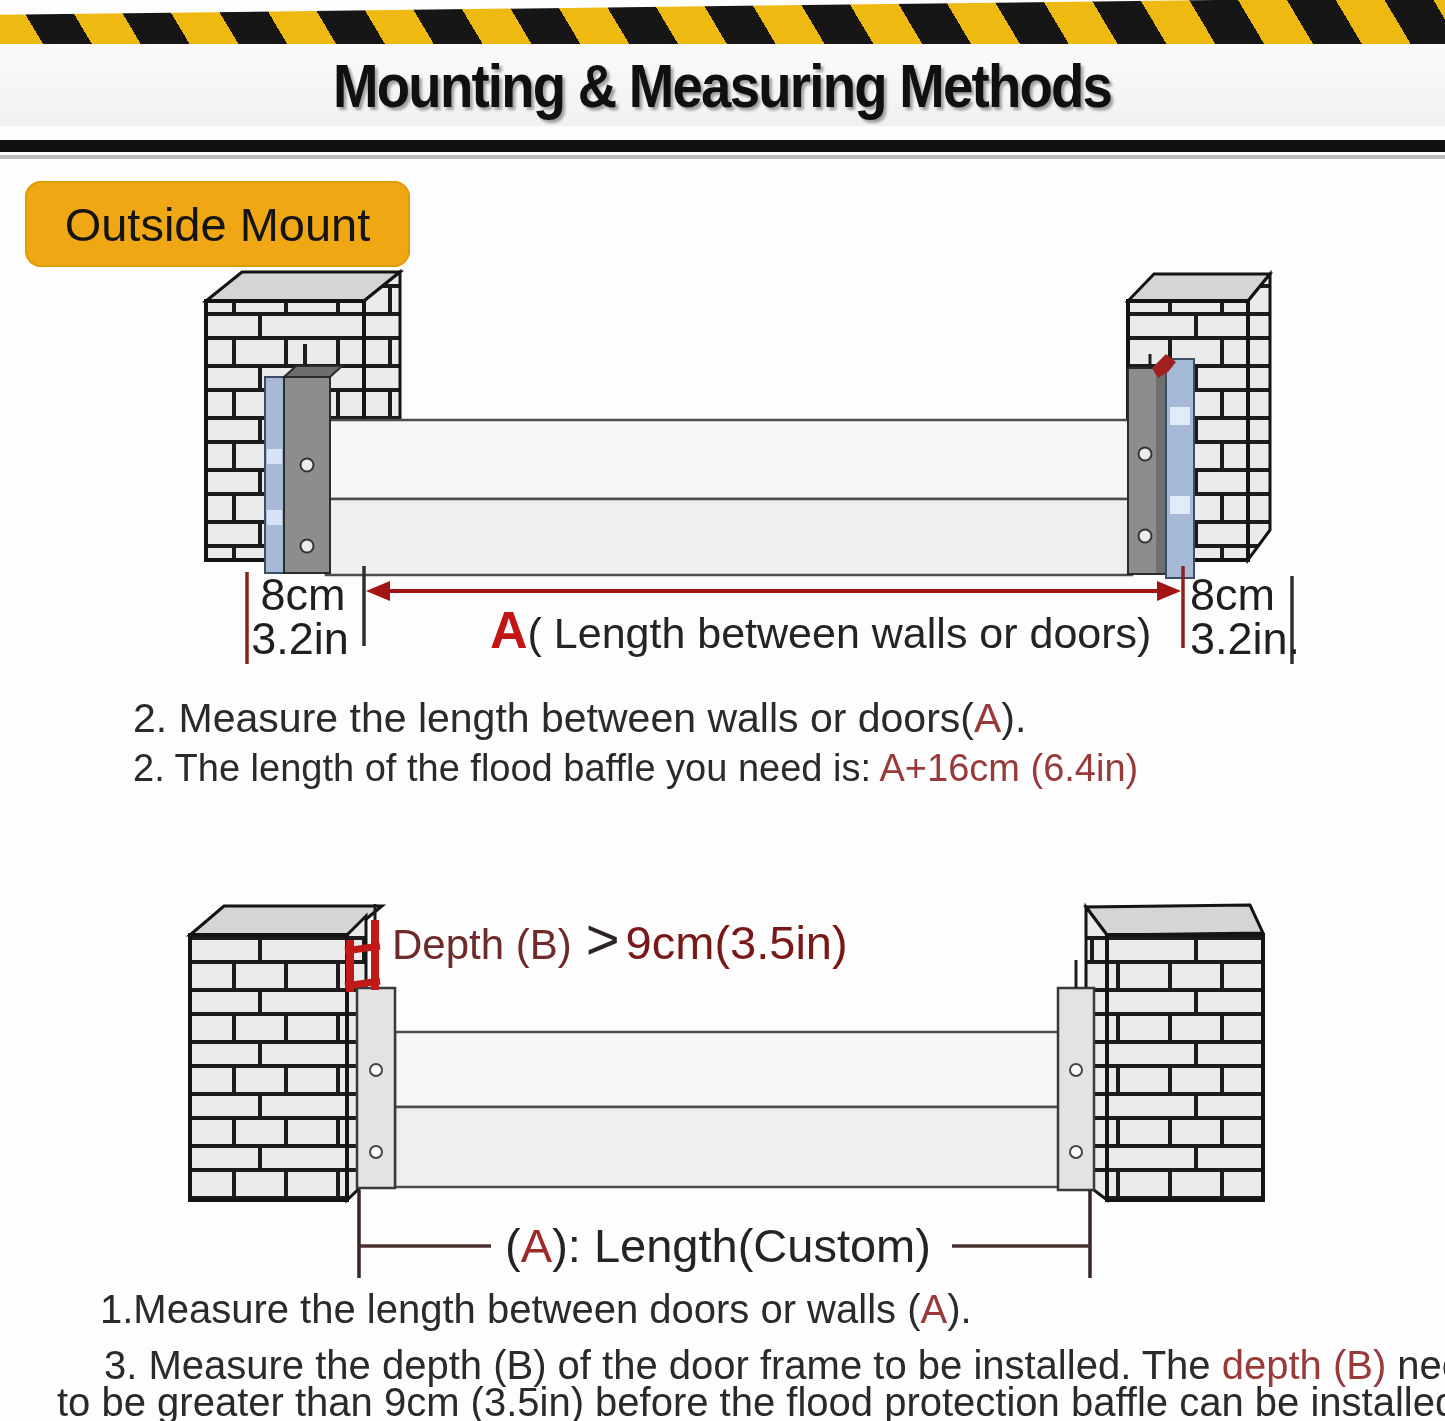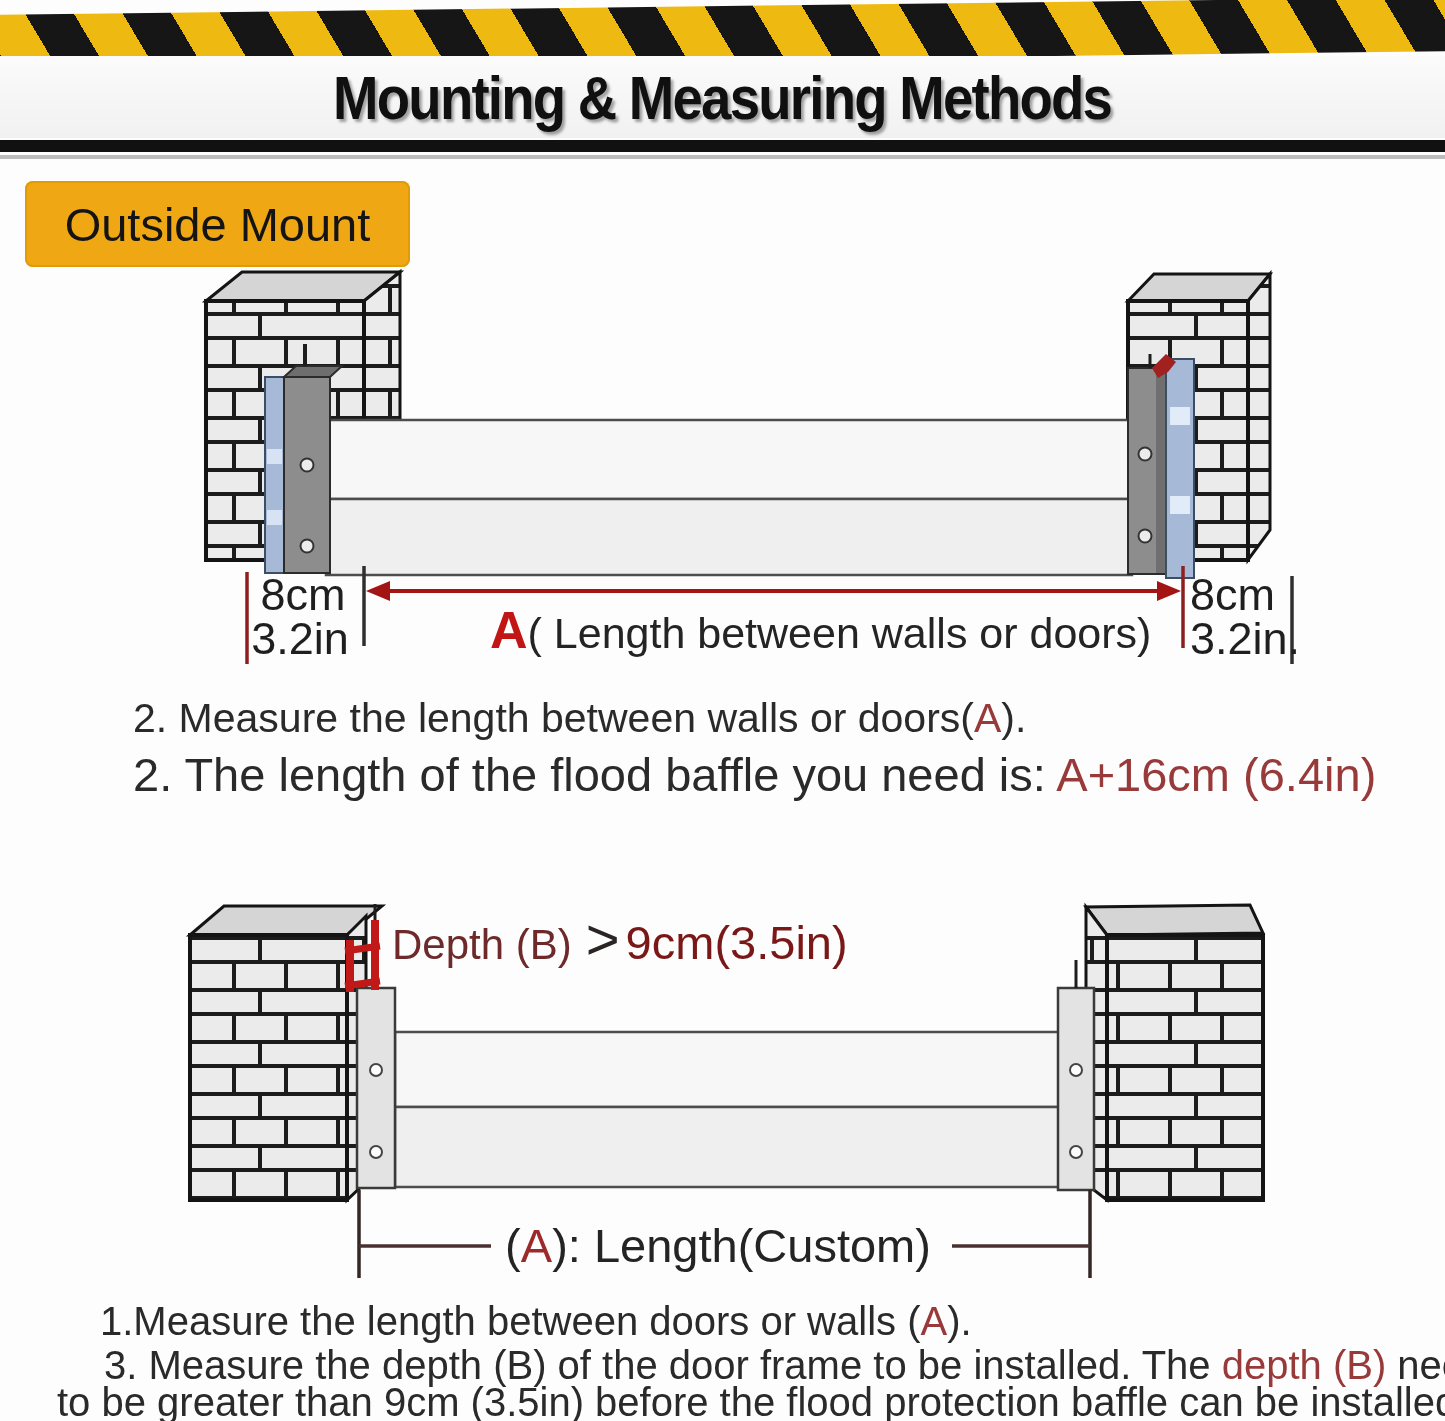--- a/index.html
+++ b/index.html
@@ -3,47 +3,47 @@
 <meta charset="utf-8">
 <style>
   html,body{margin:0;padding:0;background:#ffffff;}
   body{width:1445px;height:1421px;overflow:hidden;font-family:"Liberation Sans",sans-serif;}
   #stage{position:relative;width:1445px;height:1421px;background:#fdfdfd;overflow:hidden;}
 
   
   .hazard{position:absolute;left:-40px;top:6px;width:1530px;height:54px;
     background:repeating-linear-gradient(60deg,#161616 0 42px,#eeb911 42px 84px);
     transform:rotate(-0.7deg);}
-  .title-band{position:absolute;left:0;top:56px;width:1445px;height:82px;
+  .title-band{position:absolute;left:0;top:44px;width:1445px;height:82px;
     background:linear-gradient(180deg,#fbfbfb,#f1f1f1);text-align:center;}
   .title-band .t{display:inline-block;margin-top:6px;font-size:62px;font-weight:bold;color:#101010;
     letter-spacing:-2px;transform:scaleX(0.88);transform-origin:center;
     text-shadow:3px 3px 3px rgba(0,0,0,0.35);white-space:nowrap;}
   .black-bar{position:absolute;left:0;top:140px;width:1445px;height:12px;background:#111;}
   .gray-line{position:absolute;left:0;top:155px;width:1445px;height:4px;background:#bcbcbc;}
 
   
   .badge{position:absolute;left:25px;width:385px;height:86px;background:#f0a714;
-    border-radius:8px;display:flex;align-items:center;justify-content:center;
+    border-radius:16px;display:flex;align-items:center;justify-content:center;
     font-size:47px;color:#141414;box-shadow:inset 0 0 0 2px #e09c08;}
   #badge-outside{top:181px;}
   #badge-inside{top:806px;}
 
   
   svg{position:absolute;left:0;}
   #svg-outside{top:260px;width:1445px;height:410px;}
   #svg-inside{top:895px;width:1445px;height:395px;}
   svg text{font-family:"Liberation Sans",sans-serif;}
 
   
   .step{position:absolute;white-space:nowrap;color:#2a2a2a;}
   .step .maroon{color:#993a3a;}
   #out-step1{left:133px;top:695px;font-size:41px;}
-  #out-step2{left:133px;top:747px;font-size:47px;}
-  #in-step1{left:100px;top:1287px;font-size:40px;margin-top:12px;}
+  #out-step2{left:133px;top:747px;font-size:38px;}
+  #in-step1{left:100px;top:1287px;font-size:40px;}
   #in-step2{left:104px;top:1343px;font-size:40px;}
   #in-step3{left:57px;top:1380px;font-size:40px;}
 </style>
 </head>
 <body>
 
 <div id="stage">
 
   <div class="hazard"></div>
   <div class="title-band">

